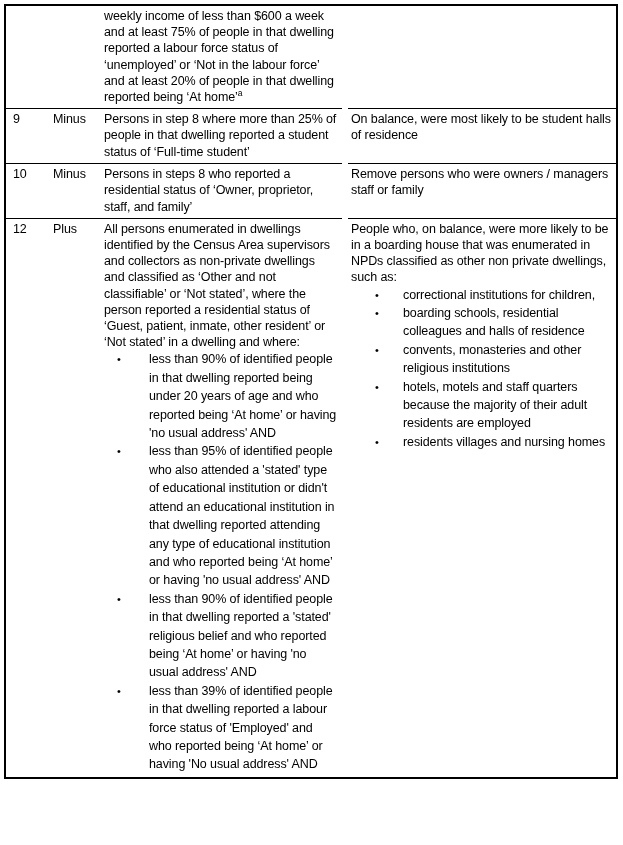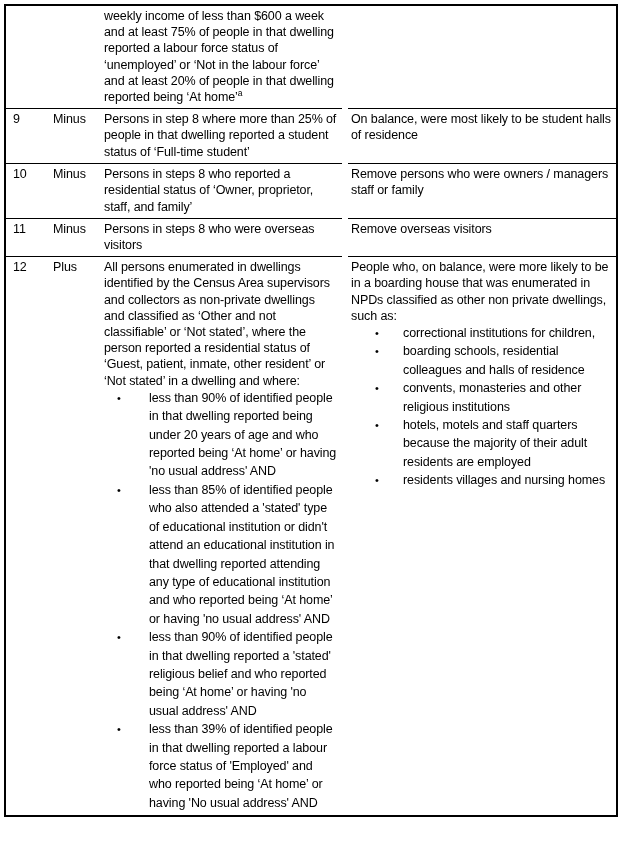--- a/index.html
+++ b/index.html
@@ -82,41 +82,34 @@
       </tr>
 
       <tr class="r-10">
         <td class="c-step">10</td>
         <td class="c-op">Minus</td>
         <td class="c-desc">Persons in steps 8 who reported a residential status of ‘Owner, proprietor, staff, and family’</td>
         <td class="c-gap"></td>
         <td class="c-expl">Remove persons who were owners / managers staff or family</td>
       </tr>
 
-      <tr class="r-11">
-        <td class="c-step">11</td>
-        <td class="c-op">Minus</td>
-        <td class="c-desc">Persons in steps 8 who were overseas visitors</td>
-        <td class="c-gap"></td>
-        <td class="c-expl">Remove overseas visitors</td>
-      </tr>
 
       <tr class="r-12">
         <td class="c-step">12</td>
         <td class="c-op">Plus</td>
         <td class="c-desc">
           <div class="para">All persons enumerated in dwellings identified by the Census Area supervisors and collectors as non-private dwellings and classified as ‘Other and not classifiable’ or ‘Not stated’, where the person reported a residential status of ‘Guest, patient, inmate, other resident’ or ‘Not stated’ in a dwelling and where:</div>
           <ul class="bullets bullets-desc">
             <li>
                 <span class="bmark">•</span>
                 <span class="btext">less than 90% of identified people in that dwelling reported being under 20 years of age and who reported being ‘At home’ or having 'no usual address' AND</span>
               </li>
             <li>
                 <span class="bmark">•</span>
-                <span class="btext">less than 85% of identified people who also attended a 'stated' type of educational institution or didn't attend an educational institution in that dwelling reported attending any type of educational institution and who reported being ‘At home’ or having 'no usual address' AND</span>
+                <span class="btext">less than 95% of identified people who also attended a 'stated' type of educational institution or didn't attend an educational institution in that dwelling reported attending any type of educational institution and who reported being ‘At home’ or having 'no usual address' AND</span>
               </li>
             <li>
                 <span class="bmark">•</span>
                 <span class="btext">less than 90% of identified people in that dwelling reported a 'stated' religious belief and who reported being ‘At home’ or having 'no usual address' AND</span>
               </li>
             <li>
                 <span class="bmark">•</span>
                 <span class="btext">less than 39% of identified people in that dwelling reported a labour force status of 'Employed' and who reported being ‘At home’ or having 'No usual address' AND</span>
               </li>
           </ul>

